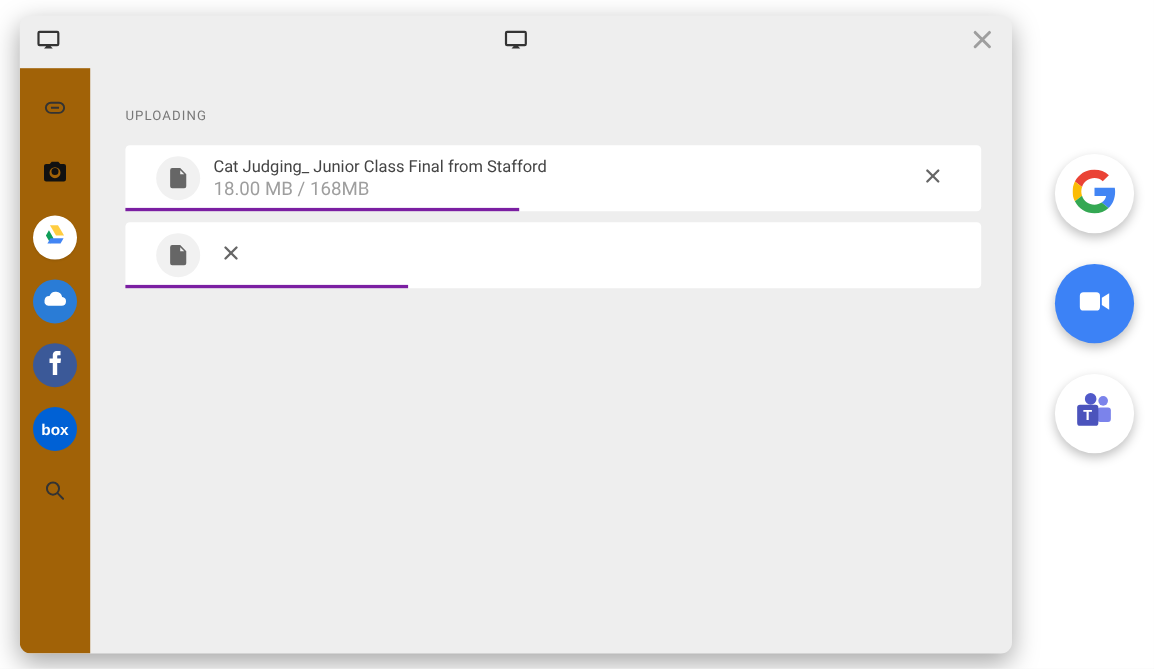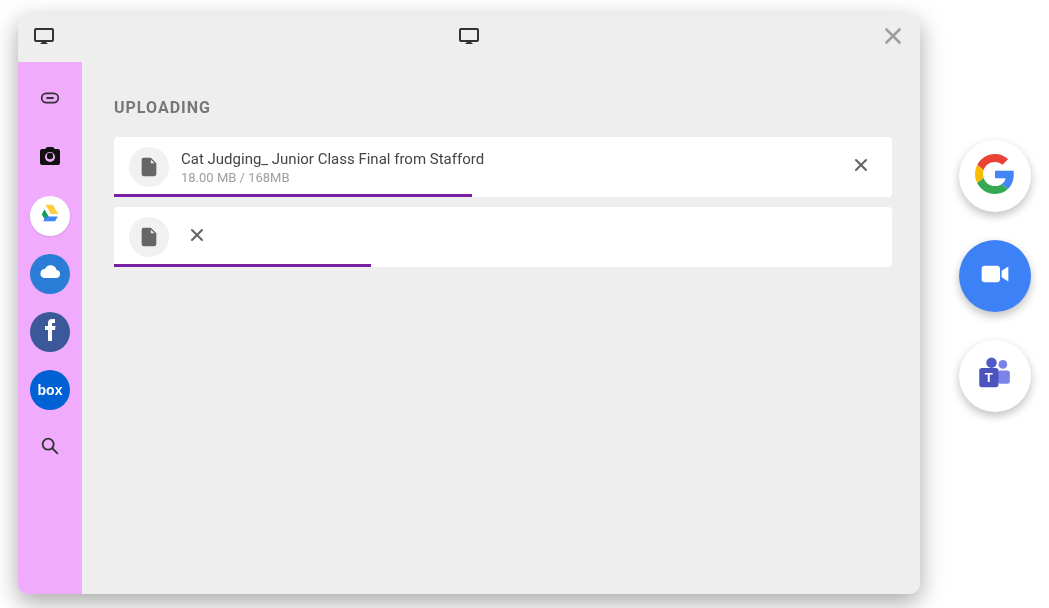--- a/index.html
+++ b/index.html
@@ -41,21 +41,21 @@
     cursor: pointer;
     color: #9e9e9e;
   }
   .dialog-body {
     flex: 1;
     display: flex;
     min-height: 0;
   }
   .sidebar {
     width: 64px;
-    background: #f0abfc;
+    background: #a16207;
     display: flex;
     flex-direction: column;
     align-items: center;
     padding-top: 18px;
     gap: 18px;
   }
   .sidebar-item {
     width: 40px;
     height: 40px;
     border-radius: 50%;
@@ -67,49 +67,49 @@
   .sidebar-item.white-bg { background: #fff; box-shadow: 0 1px 2px rgba(0,0,0,0.1); }
   .sidebar-item.blue-bg { background: #2a7cd6; }
   .sidebar-item.fb-bg { background: #3b5998; }
   .sidebar-item.box-bg { background: #0061d5; }
   .main {
     flex: 1;
     padding: 36px 28px 20px 32px;
     overflow: auto;
   }
   .section-title {
-    font-size: 16px;
+    font-size: 12px;
     letter-spacing: 1px;
     color: #777;
-    font-weight: 700;
+    font-weight: 400;
     margin-bottom: 20px;
   }
   .upload-row {
     background: #fff;
     border-radius: 4px;
     height: 60px;
     display: flex;
     align-items: center;
-    padding: 0 15px;
+    padding: 0 28px;
     position: relative;
     margin-bottom: 10px;
   }
   .file-icon-circle {
     width: 40px;
     height: 40px;
     border-radius: 50%;
     background: #f1f1f1;
     display: flex;
     align-items: center;
     justify-content: center;
     margin-right: 12px;
   }
   .file-info { flex: 1; }
   .file-name { font-size: 15px; color: #444; line-height: 1.2; }
-  .file-meta { font-size: 13px; color: #9e9e9e; margin-top: 2px; }
+  .file-meta { font-size: 17px; color: #9e9e9e; margin-top: 2px; }
   .row-close { color: #777; cursor: pointer; padding: 6px; }
   .progress-bar {
     position: absolute;
     left: 0;
     bottom: 0;
     height: 3px;
     background: #7b1fa2;
   }
   .ext-icons {
     position: absolute;

